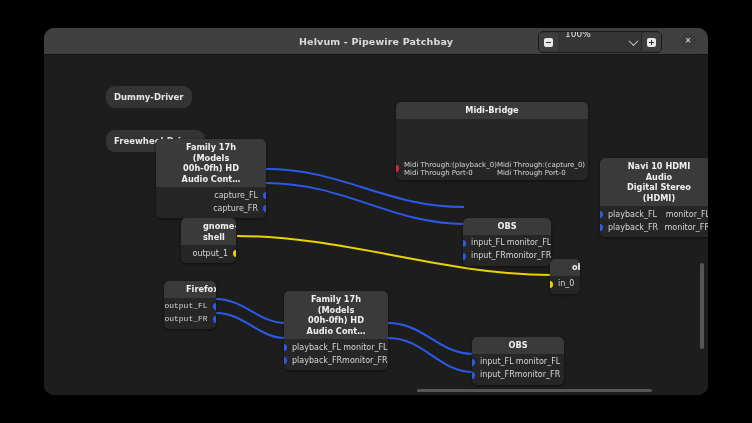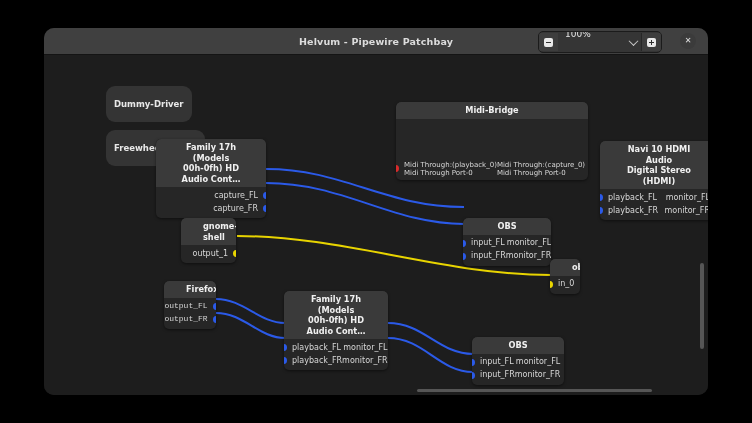--- a/index.html
+++ b/index.html
@@ -138,21 +138,21 @@
     pointer-events: none;
   }
 
   
   .pill {
     position: absolute;
     background: #343434;
     color: #e8e8e8;
     font-size: 8.5px;
     font-weight: bold;
-    padding: 13px 8px;
+    padding: 6px 8px;
     border-radius: 9px;
     white-space: nowrap;
   }
 
   
   .node {
     position: absolute;
     background: #262626;
     border-radius: 5px;
     overflow: hidden;
@@ -328,21 +328,21 @@
             <div class="ports col-out">
               <div class="port-row">
                 <div class="port-label">monitor_FL</div>
               </div>
               <div class="port-row">
                 <div class="port-label">monitor_FR</div>
               </div>
             </div>
           </div>
         </div>
-        <div class="node" style="left: 556px; top: 86px; width: 118px;">
+        <div class="node" style="left: 556px; top: 103px; width: 118px;">
           <div class="node-header">
             <div>Navi 10 HDMI Audio</div>
             <div>Digital Stereo (HDMI)</div>
           </div>
           <div style="display: flex; justify-content: space-between;">
             <div class="ports col-in">
               <div class="port-row">
                 <div class="port-label">playback_FL</div>
                 <span class="dot " style="left: -4px; top: 50%; margin-top: -3.5px;"></span>
               </div>

